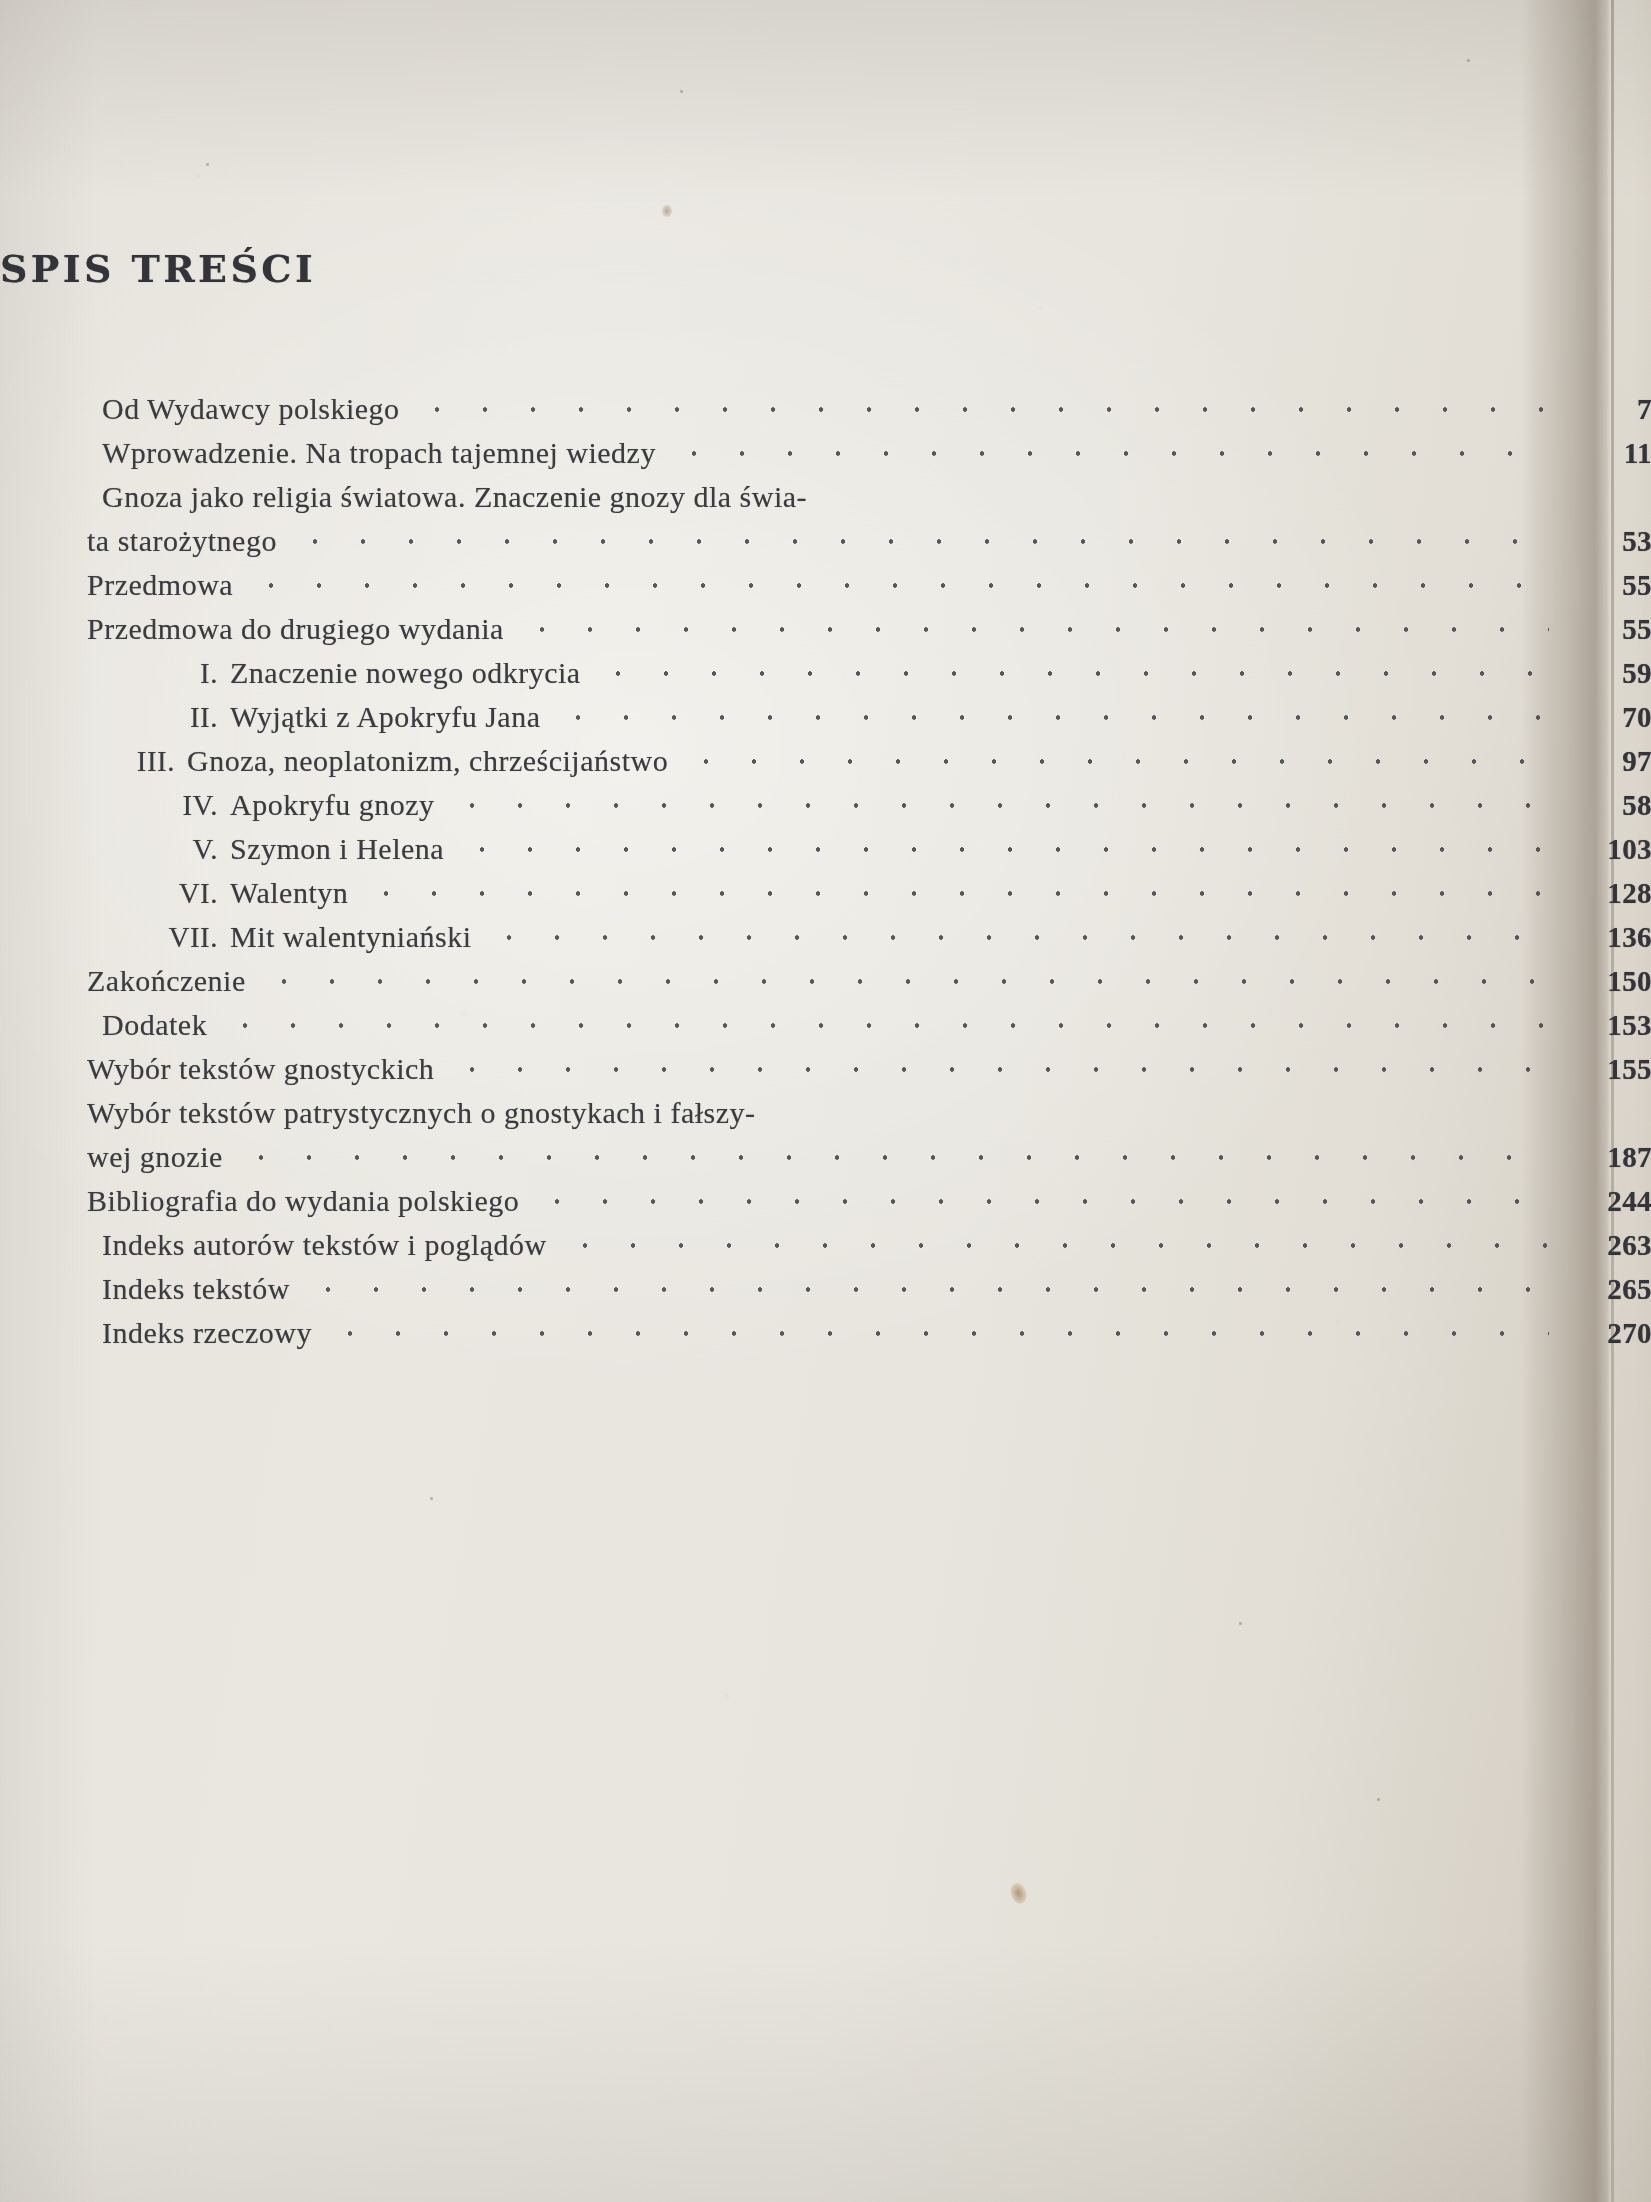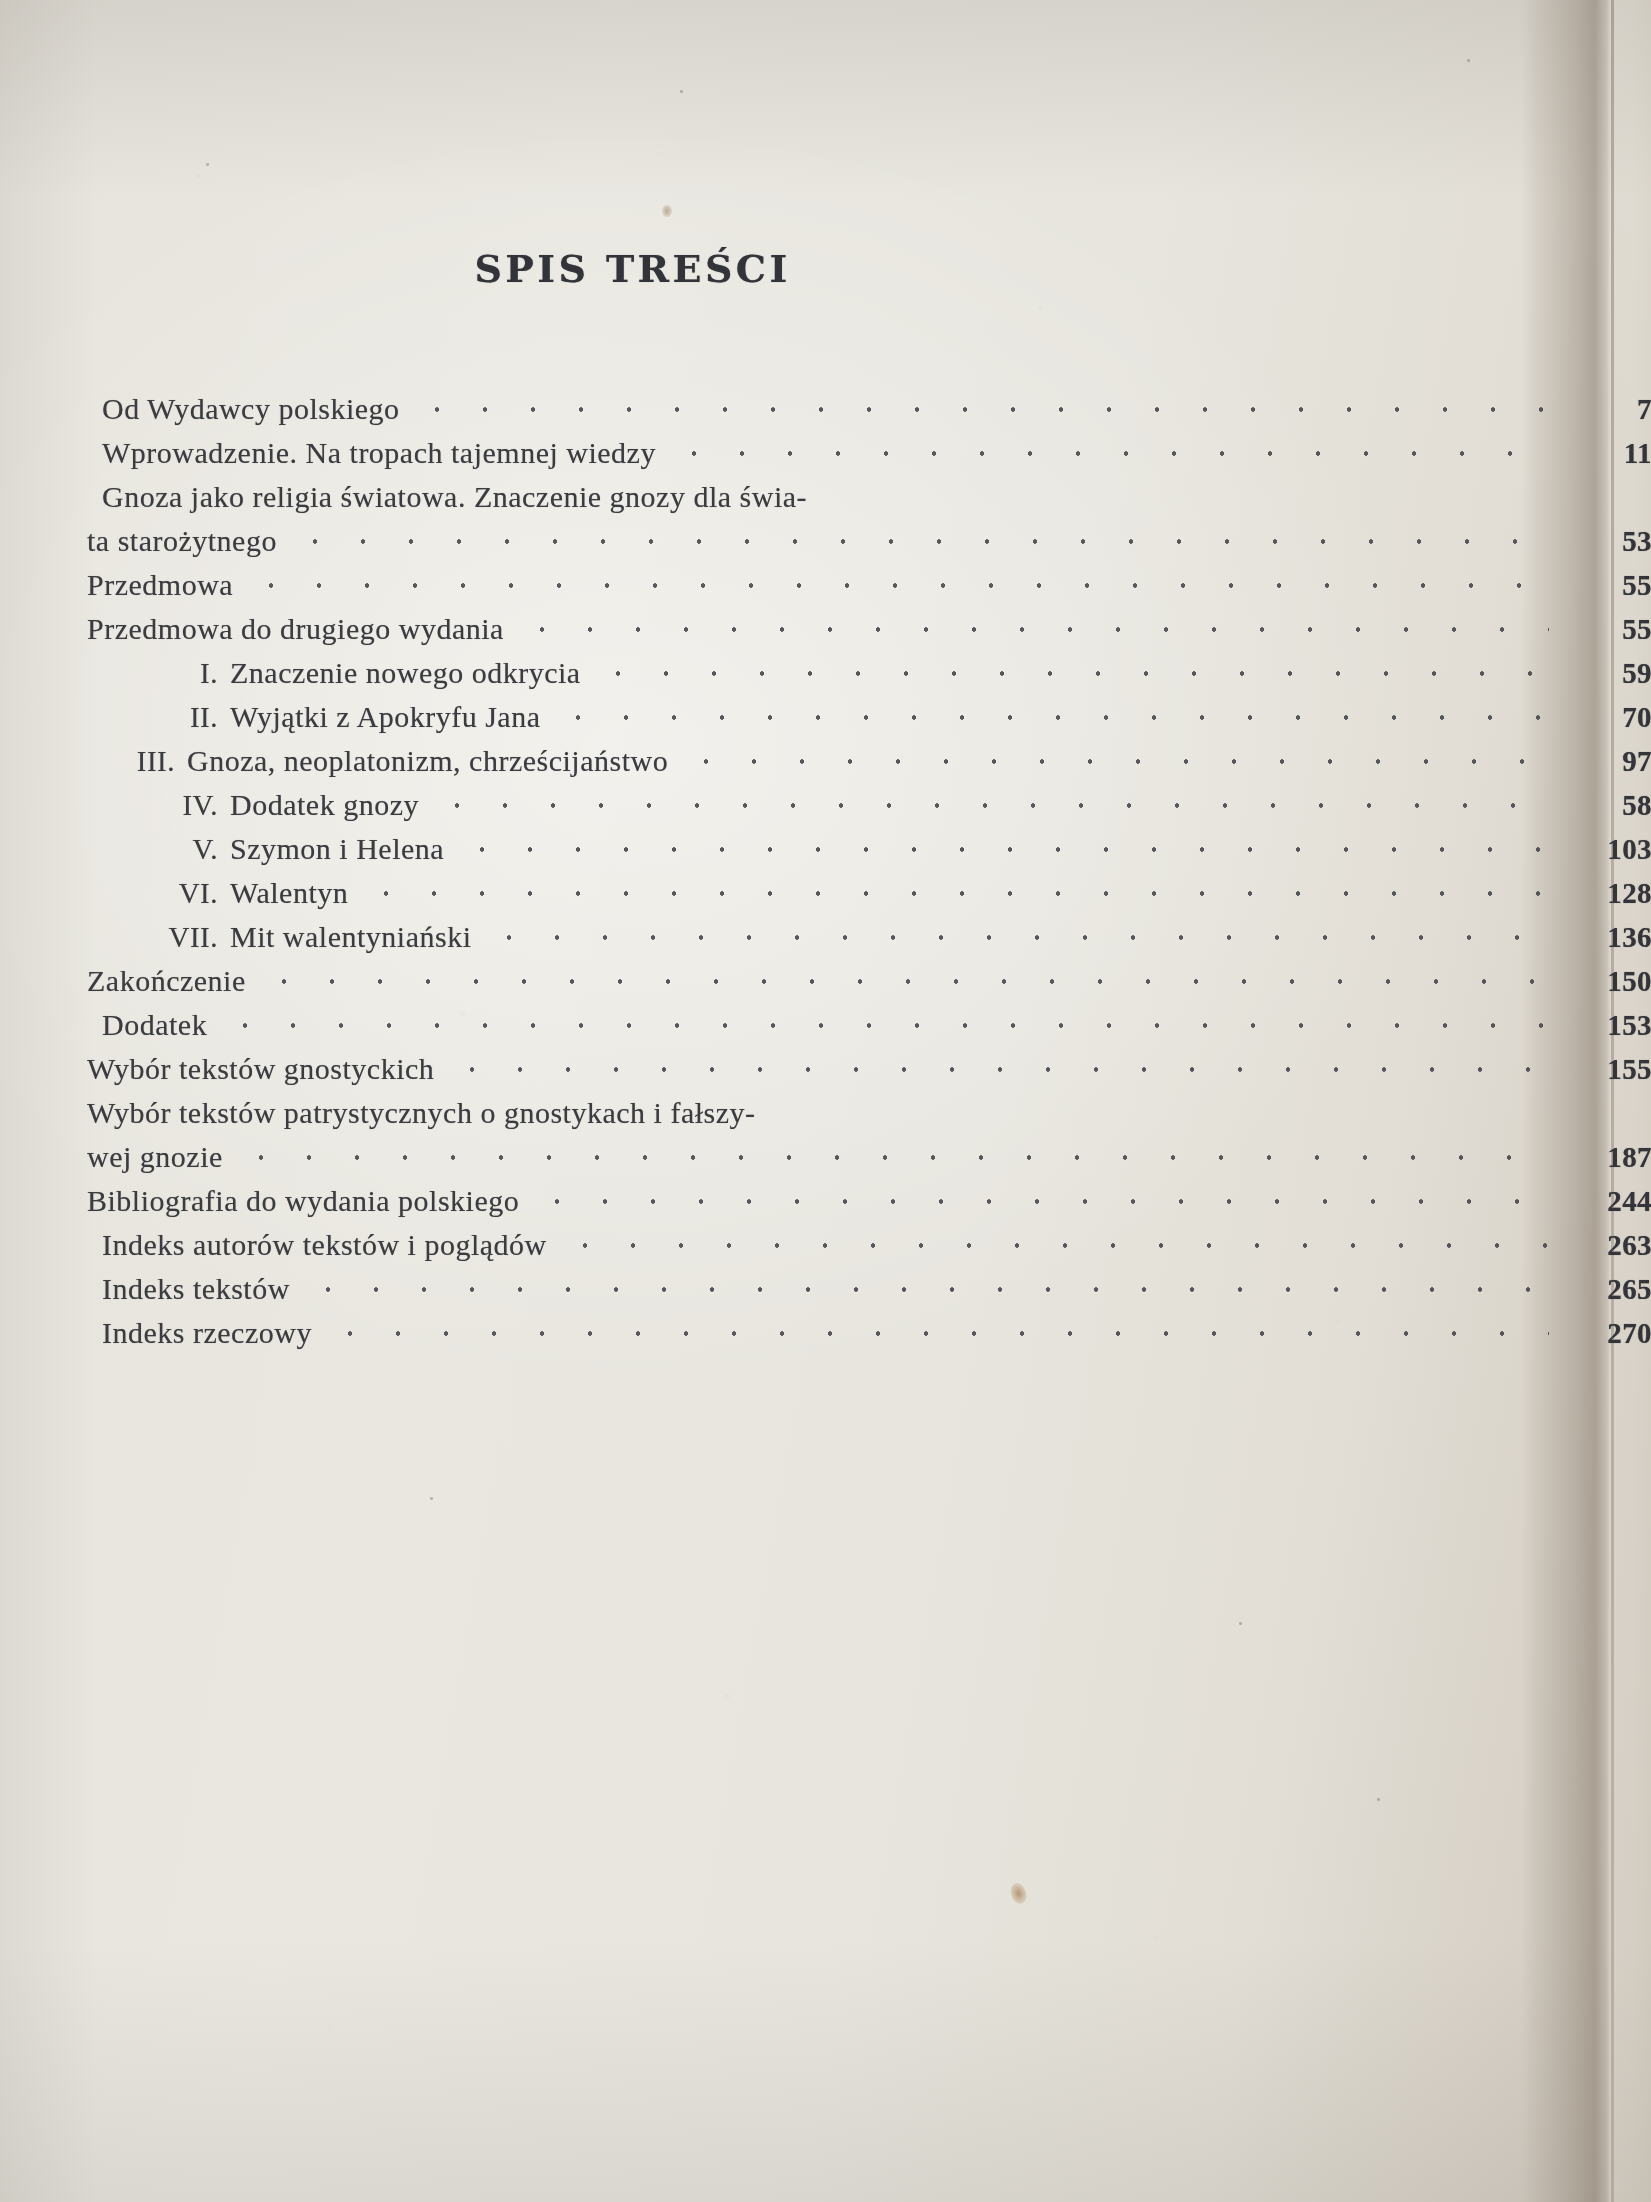--- a/index.html
+++ b/index.html
@@ -97,21 +97,20 @@
     position: absolute;
     left: 0;
     top: 0;
     width: 1652px;
   }
   .toc-title {
     position: absolute;
     left: 0;
     top: 246px;
     width: 1265px;
-    text-align: center;
     font-family: "DejaVu Serif", "Liberation Serif", serif;
     font-weight: bold;
     font-size: 38px;
     letter-spacing: 3.4px;
     color: #33343a;
     text-shadow: 0 0 0.9px rgba(50,50,56,.55);
   }
 
   .toc-list {
     position: absolute;
@@ -250,21 +249,21 @@
           <span class="pageno">70</span>
         </div>
         <div class="toc-row" style="padding-left: 60px;">
           <span class="num-col">III.</span>
           <span class="label">Gnoza, neoplatonizm, chrześcijaństwo</span>
           <span class="leader"></span>
           <span class="pageno">97</span>
         </div>
         <div class="toc-row" style="padding-left: 103px;">
           <span class="num-col">IV.</span>
-          <span class="label">Dodatek gnozy</span>
+          <span class="label">Apokryfu gnozy</span>
           <span class="leader"></span>
           <span class="pageno">58</span>
         </div>
         <div class="toc-row" style="padding-left: 103px;">
           <span class="num-col">V.</span>
           <span class="label">Szymon i Helena</span>
           <span class="leader"></span>
           <span class="pageno">103</span>
         </div>
         <div class="toc-row" style="padding-left: 103px;">

